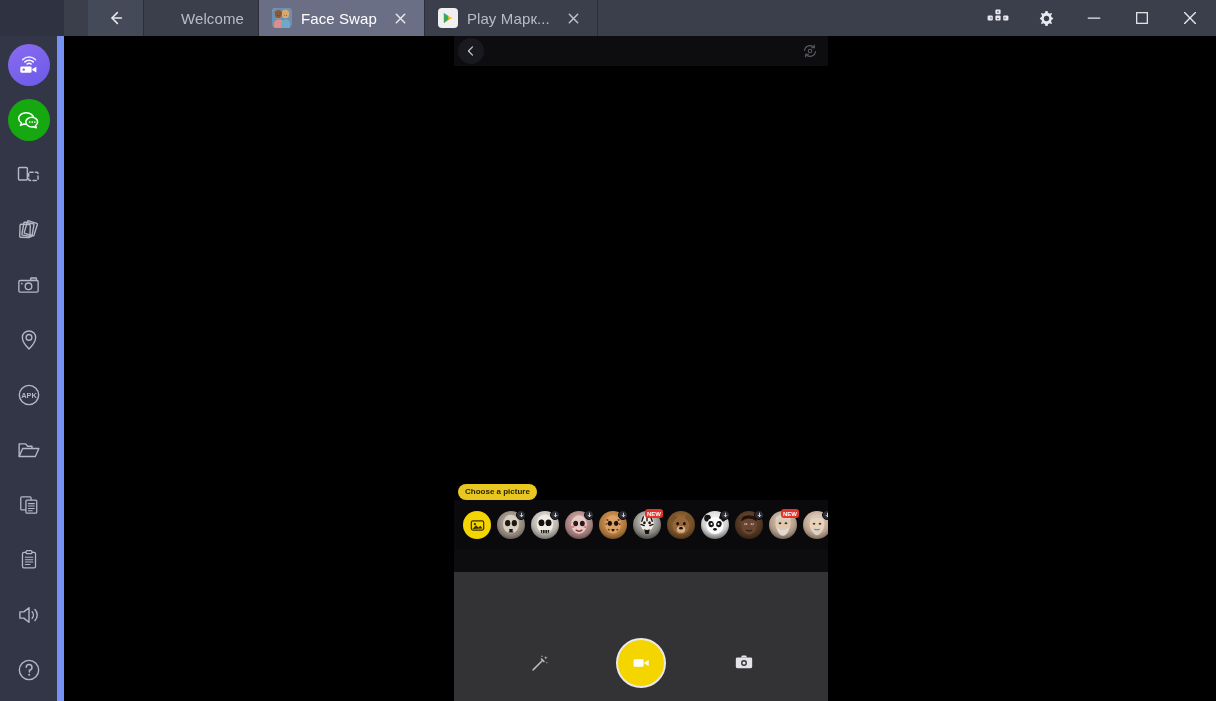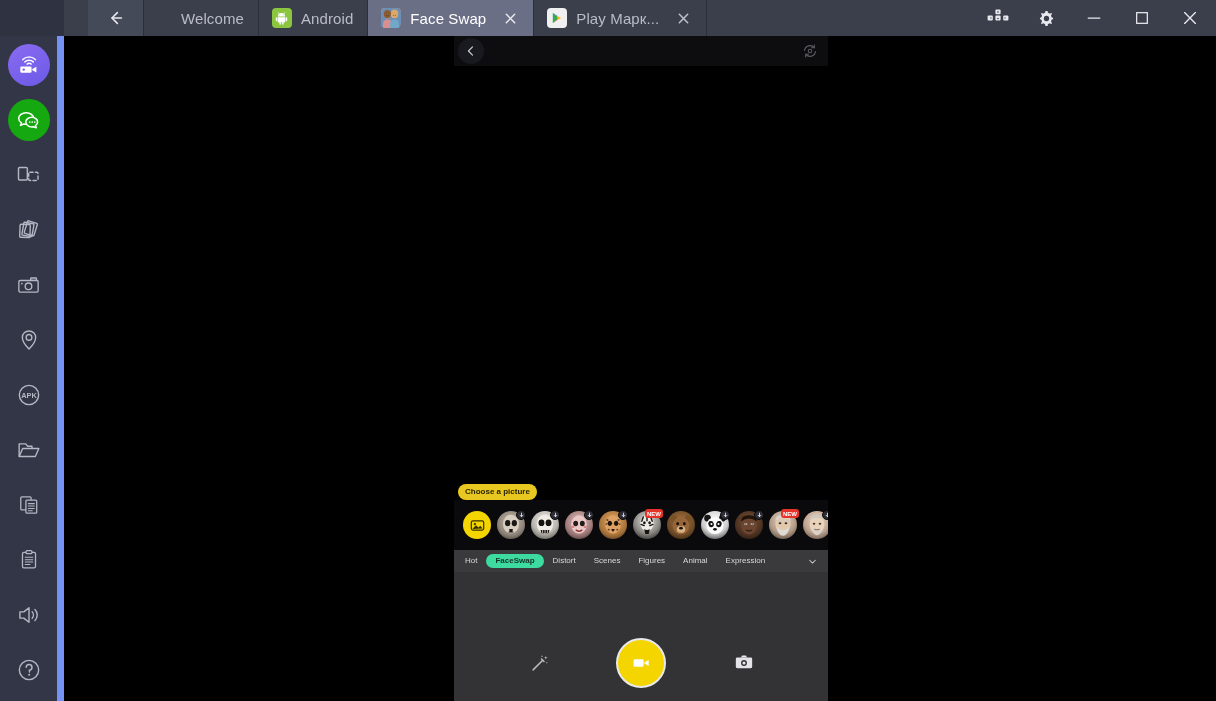--- a/index.html
+++ b/index.html
@@ -166,36 +166,20 @@
         <path d="M5.8 10 H16" fill="none" stroke="#e9eaf0" stroke-width="1.7" stroke-linecap="round"></path>
       </svg>
     </div>
 
     <div class="tabs">
 
       <div class="tab">
         <span class="tab-label">Welcome</span>
       </div>
 
-      <div class="tab">
-        <span class="tab-ico android">
-          <svg viewBox="0 0 20 20" width="15" height="15">
-            <path d="M5 8.2h10v6.1a1.1 1.1 0 0 1-1.1 1.1H6.1A1.1 1.1 0 0 1 5 14.3z" fill="#fff"></path>
-            <rect x="2.4" y="8.2" width="2" height="5.3" rx="1" fill="#fff"></rect>
-            <rect x="15.6" y="8.2" width="2" height="5.3" rx="1" fill="#fff"></rect>
-            <rect x="7.2" y="15.1" width="2" height="3.2" rx="1" fill="#fff"></rect>
-            <rect x="10.8" y="15.1" width="2" height="3.2" rx="1" fill="#fff"></rect>
-            <path d="M5.2 7.4a4.8 4.8 0 0 1 9.6 0z" fill="#fff"></path>
-            <circle cx="7.6" cy="5.4" r=".6" fill="#8cc63f"></circle>
-            <circle cx="12.4" cy="5.4" r=".6" fill="#8cc63f"></circle>
-            <path d="M5.8 2.2 7 4.1M14.2 2.2 13 4.1" stroke="#fff" stroke-width=".9" stroke-linecap="round"></path>
-          </svg>
-        </span>
-        <span class="tab-label">Android</span>
-      </div>
 
       <div class="tab active">
         <span class="tab-ico faceswap">
           <svg viewBox="0 0 20 20" width="20" height="20">
             <rect width="20" height="20" rx="4" fill="#6b8fb5"></rect>
             <circle cx="6.6" cy="7.4" r="3.1" fill="#e8bb97"></circle>
             <circle cx="13.4" cy="7.0" r="3.1" fill="#f0c8a6"></circle>
             <path d="M2.8 4.2a4 4 0 0 1 7.4.6l-.6 3.6A3.6 3.6 0 0 1 3 8z" fill="#8a5a33"></path>
             <path d="M10 3.6a4 4 0 0 1 7.4 1l-.6 3.8A3.6 3.6 0 0 1 10.4 8z" fill="#d9a86a"></path>
             <path d="M2 20v-4.4c0-2.5 2.2-4 4.8-4s4.6 1.5 4.6 4V20z" fill="#d98f8f"></path>
@@ -590,34 +574,20 @@
             </svg>
           </span>
           <span class="badge-dl">
             <svg viewBox="0 0 10 10" width="7" height="7">
               <path d="M5 1.6v5M2.9 4.6 5 6.8l2.1-2.2" fill="none" stroke="#e9e9ee" stroke-width="1.2" stroke-linecap="round" stroke-linejoin="round"></path>
             </svg>
           </span>
         </div>
       </div>
 
-      <div class="cat-row">
-        <span class="cat">Hot</span>
-        <span class="cat active">FaceSwap</span>
-        <span class="cat">Distort</span>
-        <span class="cat">Scenes</span>
-        <span class="cat">Figures</span>
-        <span class="cat">Animal</span>
-        <span class="cat">Expression</span>
-        <span class="cat-expand">
-          <svg viewBox="0 0 14 14" width="11" height="11">
-            <path d="M3.4 5.4 7 9l3.6-3.6" fill="none" stroke="#c8c8cc" stroke-width="1.3" stroke-linecap="round" stroke-linejoin="round"></path>
-          </svg>
-        </span>
-      </div>
 
       <div class="ctrl-row">
         <span class="wand">
           <svg viewBox="0 0 22 22" width="20" height="20">
             <path d="M3.4 18.6 14 8" stroke="#b9b9bd" stroke-width="1.7" stroke-linecap="round"></path>
             <path d="M12.6 6.6 15.4 9.4" stroke="#b9b9bd" stroke-width="1.7" stroke-linecap="round"></path>
             <path d="M17.4 3.2l.5 1.5 1.5.5-1.5.5-.5 1.5-.5-1.5-1.5-.5 1.5-.5z" fill="#b9b9bd"></path>
             <path d="M13.2 2.2l.35 1 1 .35-1 .35-.35 1-.35-1-1-.35 1-.35z" fill="#b9b9bd"></path>
             <path d="M18.6 9.6l.3.9.9.3-.9.3-.3.9-.3-.9-.9-.3.9-.3z" fill="#b9b9bd"></path>
           </svg>

